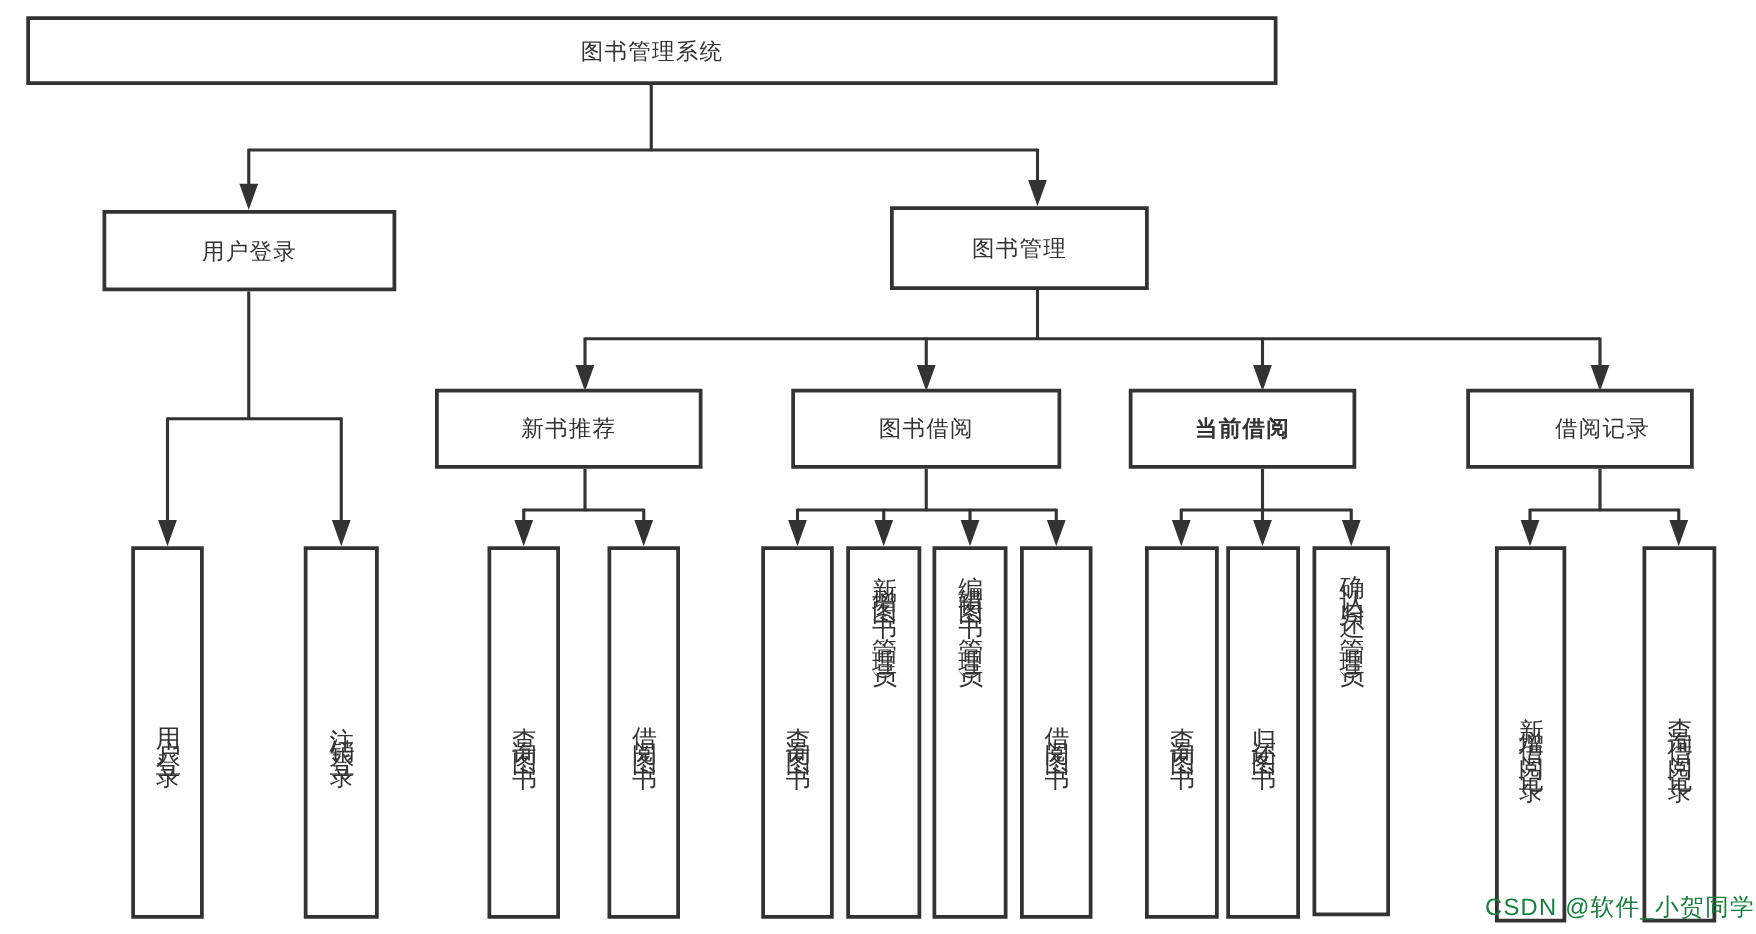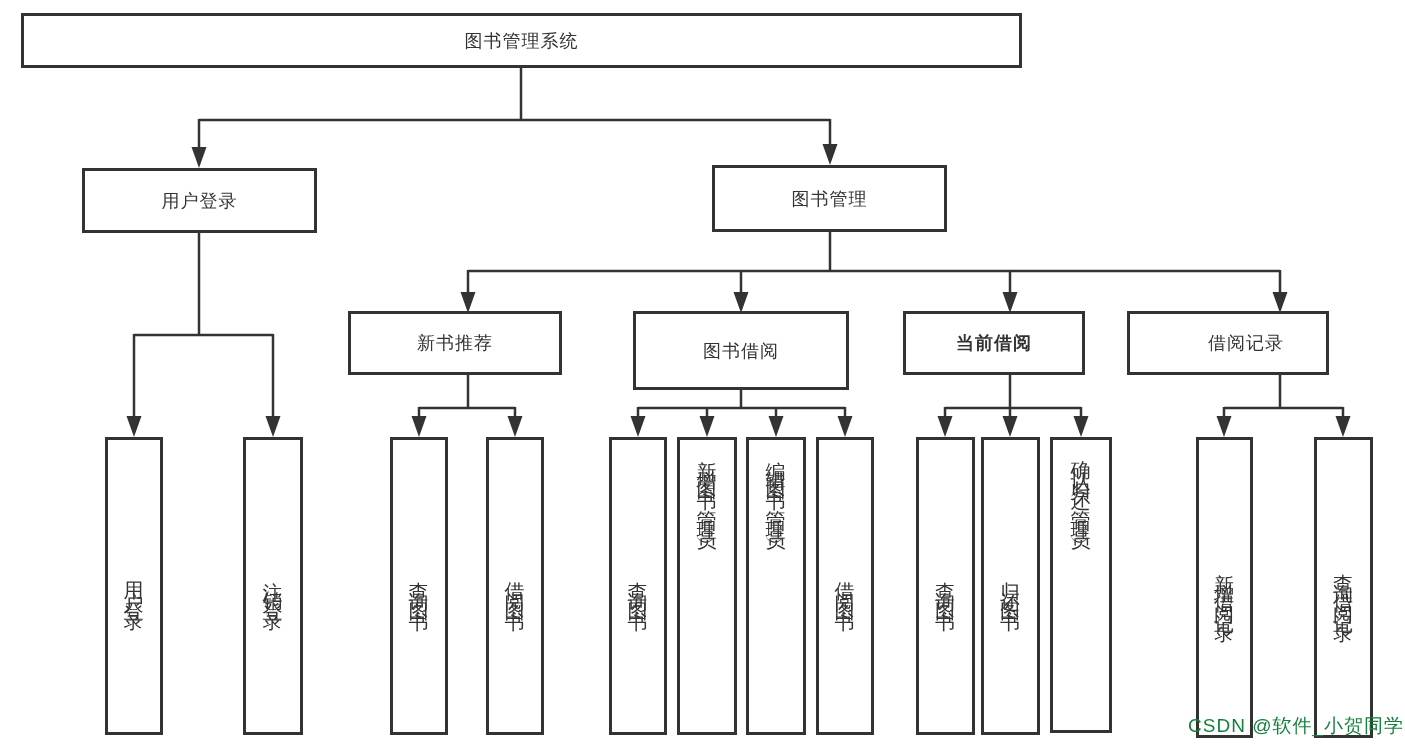--- a/index.html
+++ b/index.html
@@ -139,34 +139,34 @@
   <path d="M1343,437 l-7.5,-21 h15 z"></path>
 </svg>
 
 <div class="box" style="left:21px; top:13px; width:1001px; height:55px;">
   <span class="root-label">图书管理系统</span>
 </div>
 
 <div class="box" style="left:82px; top:168px; width:235px; height:65px;">
   <span class="hlabel">用户登录</span>
 </div>
-<div class="box" style="left:712px; top:165px; width:235px; height:67px;">
+<div class="box" style="left:712px; top:165px; width:207px; height:67px;">
   <span class="hlabel">图书管理</span>
 </div>
 
 <div class="box" style="left:348px; top:311px; width:214px; height:64px;">
   <span class="hlabel">新书推荐</span>
 </div>
-<div class="box" style="left:633px; top:311px; width:216px; height:79px;">
+<div class="box" style="left:633px; top:311px; width:216px; height:64px;">
   <span class="hlabel">图书借阅</span>
 </div>
 <div class="box" style="left:903px; top:311px; width:182px; height:64px;font-weight:bold;">
   <span class="hlabel">当前借阅</span>
 </div>
-<div class="box" style="left:1127px; top:311px; width:202px; height:64px;padding-left:36px;">
+<div class="box" style="left:1173px; top:311px; width:182px; height:64px;padding-left:36px;">
   <span class="hlabel">借阅记录</span>
 </div>
 
 <div class="box" style="left:105px; top:437px; width:58px; height:298px;">
   <span class="vtext">用户登录</span>
 </div>
 <div class="box" style="left:243px; top:437px; width:60px; height:298px;">
   <span class="vtext">注销登录</span>
 </div>
 

